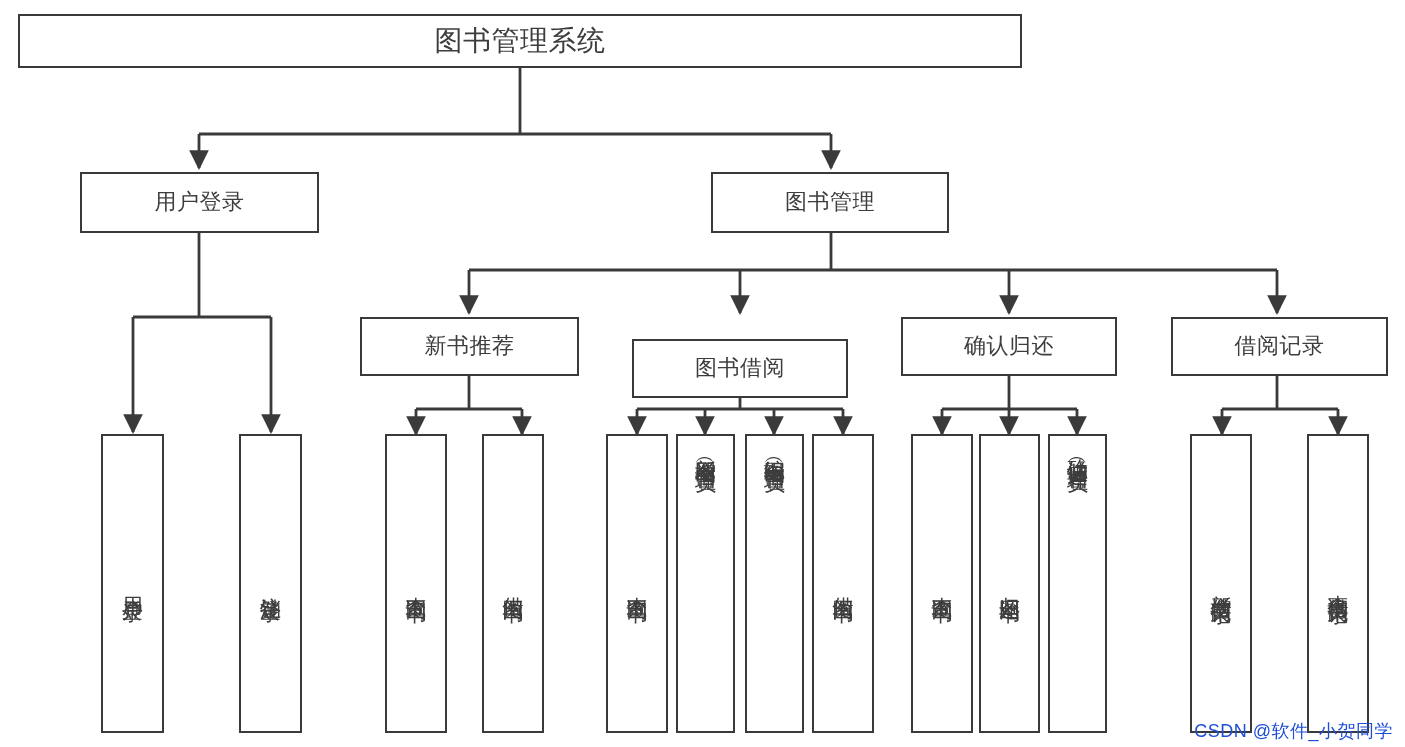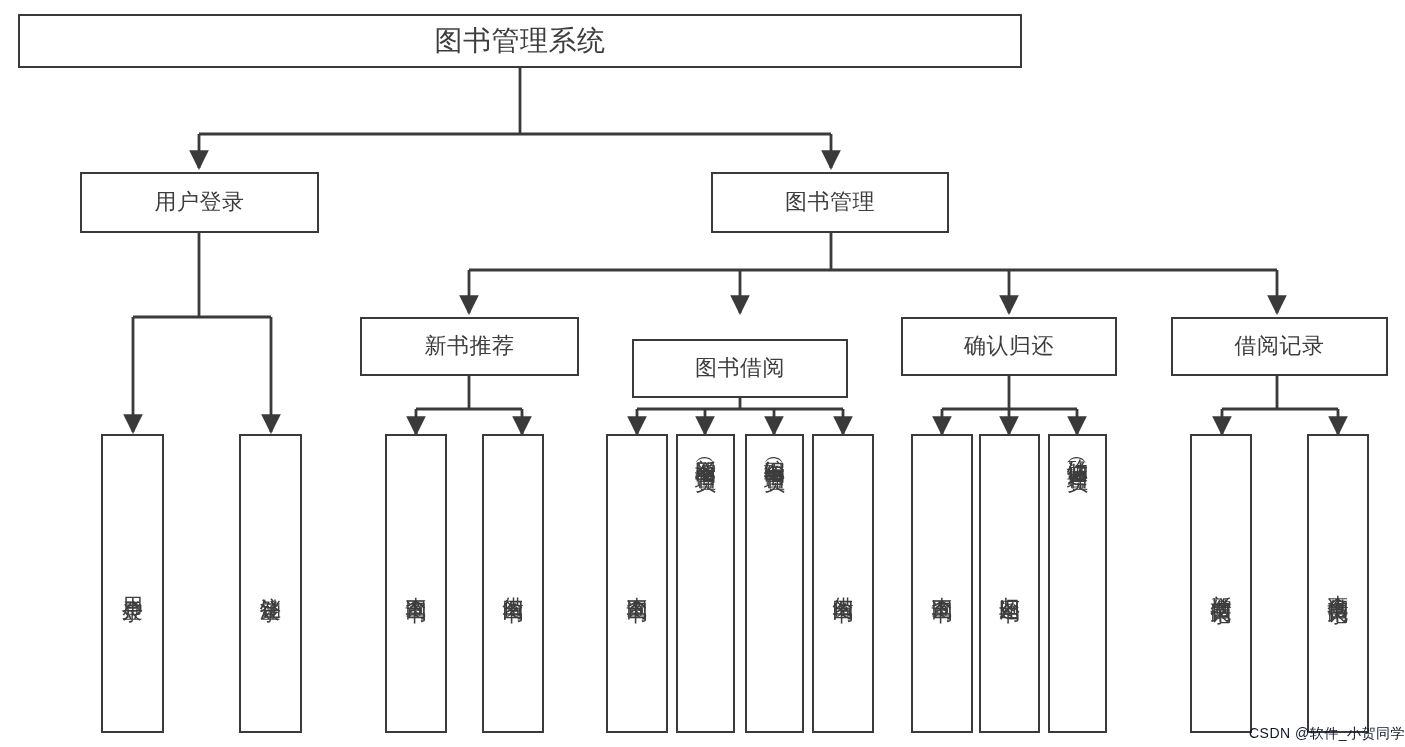--- a/index.html
+++ b/index.html
@@ -52,24 +52,24 @@
     font-size: 21px;
     letter-spacing: 2px;
     padding: 4px 0;
   }
   .node.v.toplead {
     justify-content: flex-start;
     padding-top: 6px;
   }
   .watermark {
     position: absolute;
-    right: 0;
+    right: 12px;
     bottom: 4px;
-    font-size: 14px;
-    color: #0f172a;
+    font-size: 18px;
+    color: #1d4ed8;
     letter-spacing: 0.5px;
     z-index: 5;
     white-space: nowrap;
   }
 </style>
 </head>
 <body>
 
 <div id="canvas">
 

